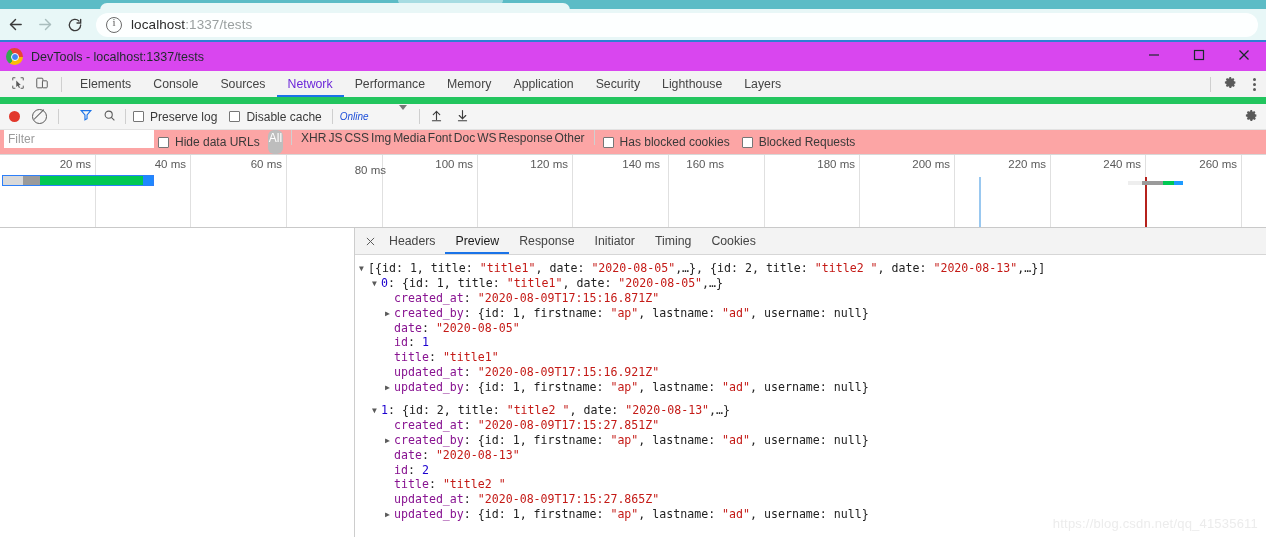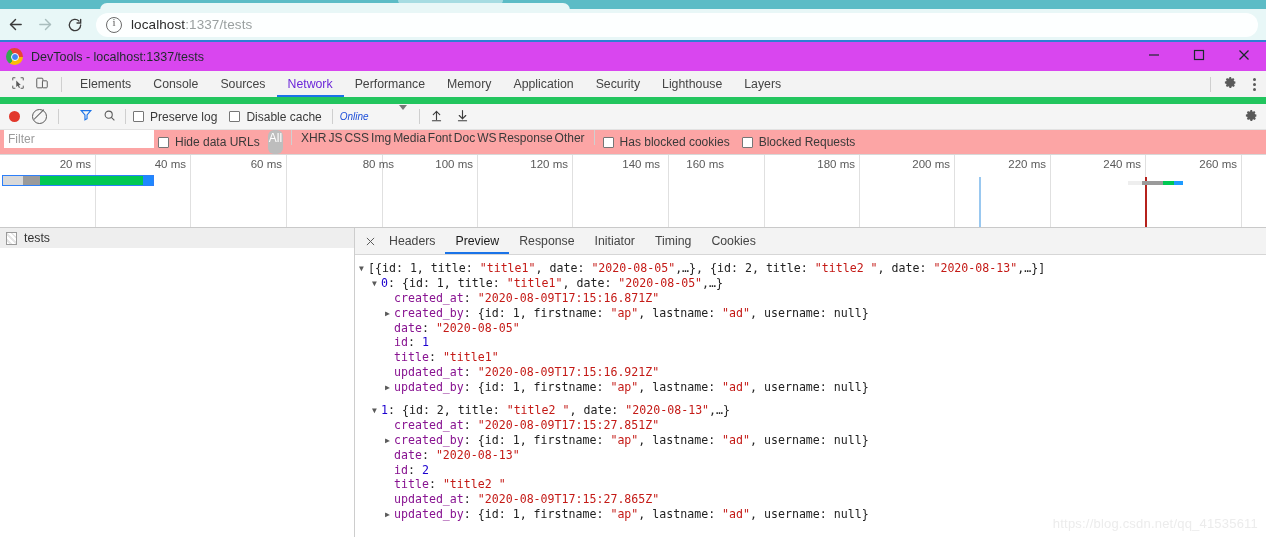--- a/index.html
+++ b/index.html
@@ -421,21 +421,21 @@
     </div>
 
     <div class="overview" id="overview">
         <div class="ov-tick" style="left: 95px;"></div>
         <div class="ov-tick-lbl" style="left: 95px;">20 ms</div>
         <div class="ov-tick" style="left: 190px;"></div>
         <div class="ov-tick-lbl" style="left: 190px;">40 ms</div>
         <div class="ov-tick" style="left: 286px;"></div>
         <div class="ov-tick-lbl" style="left: 286px;">60 ms</div>
         <div class="ov-tick" style="left: 382px;"></div>
-        <div class="ov-tick-lbl" style="left: 398px;">80 ms</div>
+        <div class="ov-tick-lbl" style="left: 390px; margin-top: 6px;">80 ms</div>
         <div class="ov-tick" style="left: 477px;"></div>
         <div class="ov-tick-lbl" style="left: 477px;">100 ms</div>
         <div class="ov-tick" style="left: 572px;"></div>
         <div class="ov-tick-lbl" style="left: 572px;">120 ms</div>
         <div class="ov-tick" style="left: 668px;"></div>
         <div class="ov-tick-lbl" style="left: 664px;">140 ms</div>
         <div class="ov-tick" style="left: 764px;"></div>
         <div class="ov-tick-lbl" style="left: 728px;">160 ms</div>
         <div class="ov-tick" style="left: 859px;"></div>
         <div class="ov-tick-lbl" style="left: 859px;">180 ms</div>
@@ -462,24 +462,20 @@
             <div class="ov-seg" style="width: 14px; background: rgb(238, 238, 238);"></div>
             <div class="ov-seg" style="width: 21px; background: rgb(154, 154, 154);"></div>
             <div class="ov-seg" style="width: 11px; background: rgb(0, 200, 83);"></div>
             <div class="ov-seg" style="width: 9px; background: rgb(30, 155, 255);"></div>
           </div>
         </div>
       </div>
 
     <div class="split">
       <div class="left-pane">
-        <div class="req-row selected">
-          <span class="file-ico img"></span>
-          <span>tests</span>
-        </div>
       </div>
 
       <div class="right-pane">
         <div class="detail-tabs">
           <div class="close-x">
             <span>
               <svg width="9" height="9" viewBox="0 0 10 10">
                   <line x1="1" y1="1" x2="9" y2="9" stroke="currentColor" stroke-width="1.1"></line>
                   <line x1="9" y1="1" x2="1" y2="9" stroke="currentColor" stroke-width="1.1"></line>
                 </svg>

